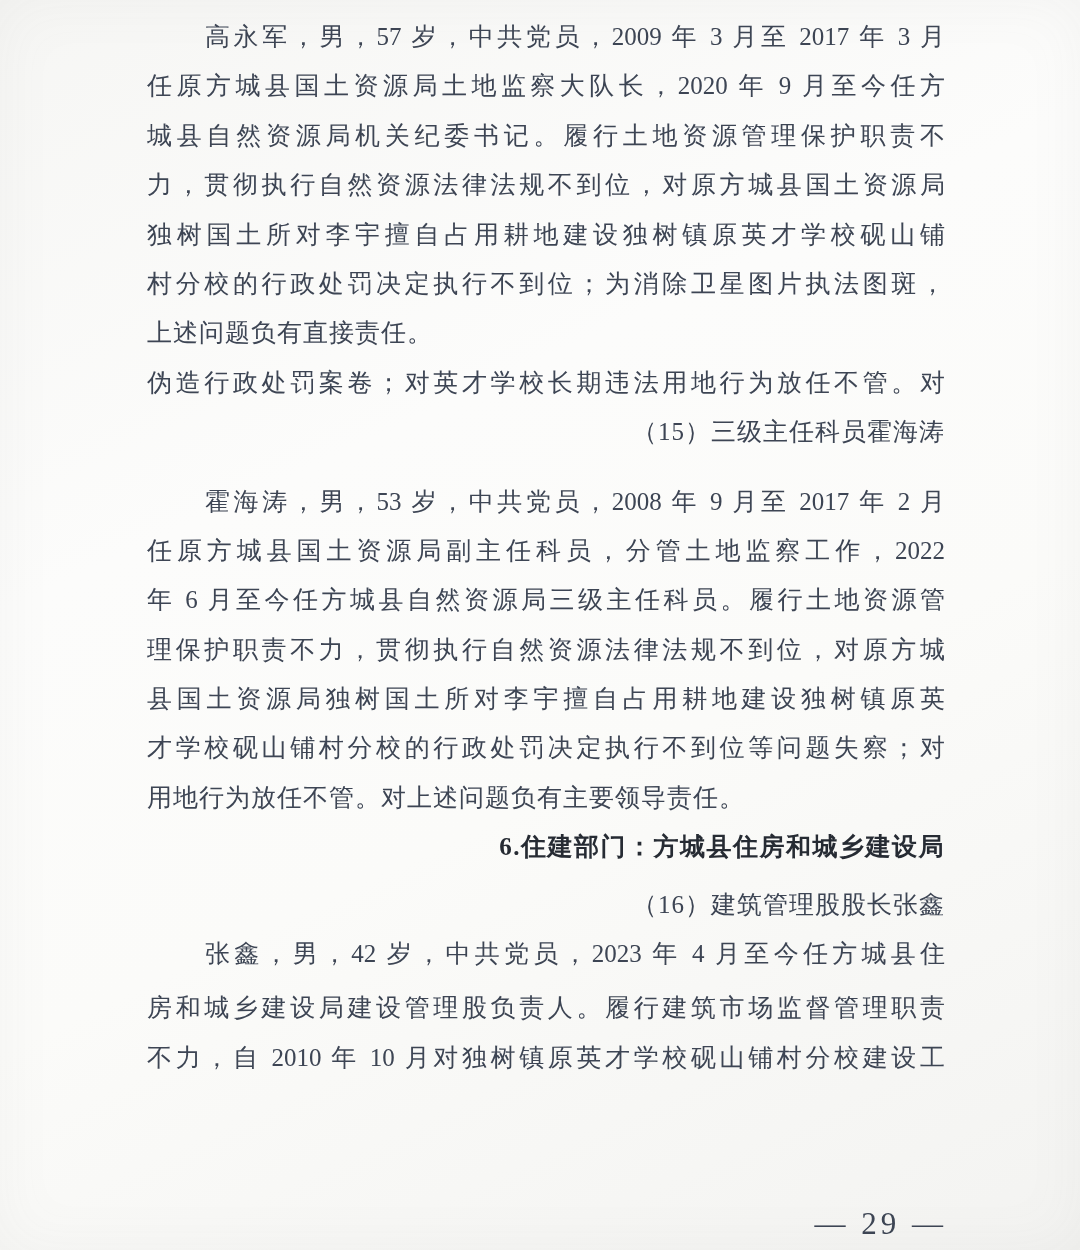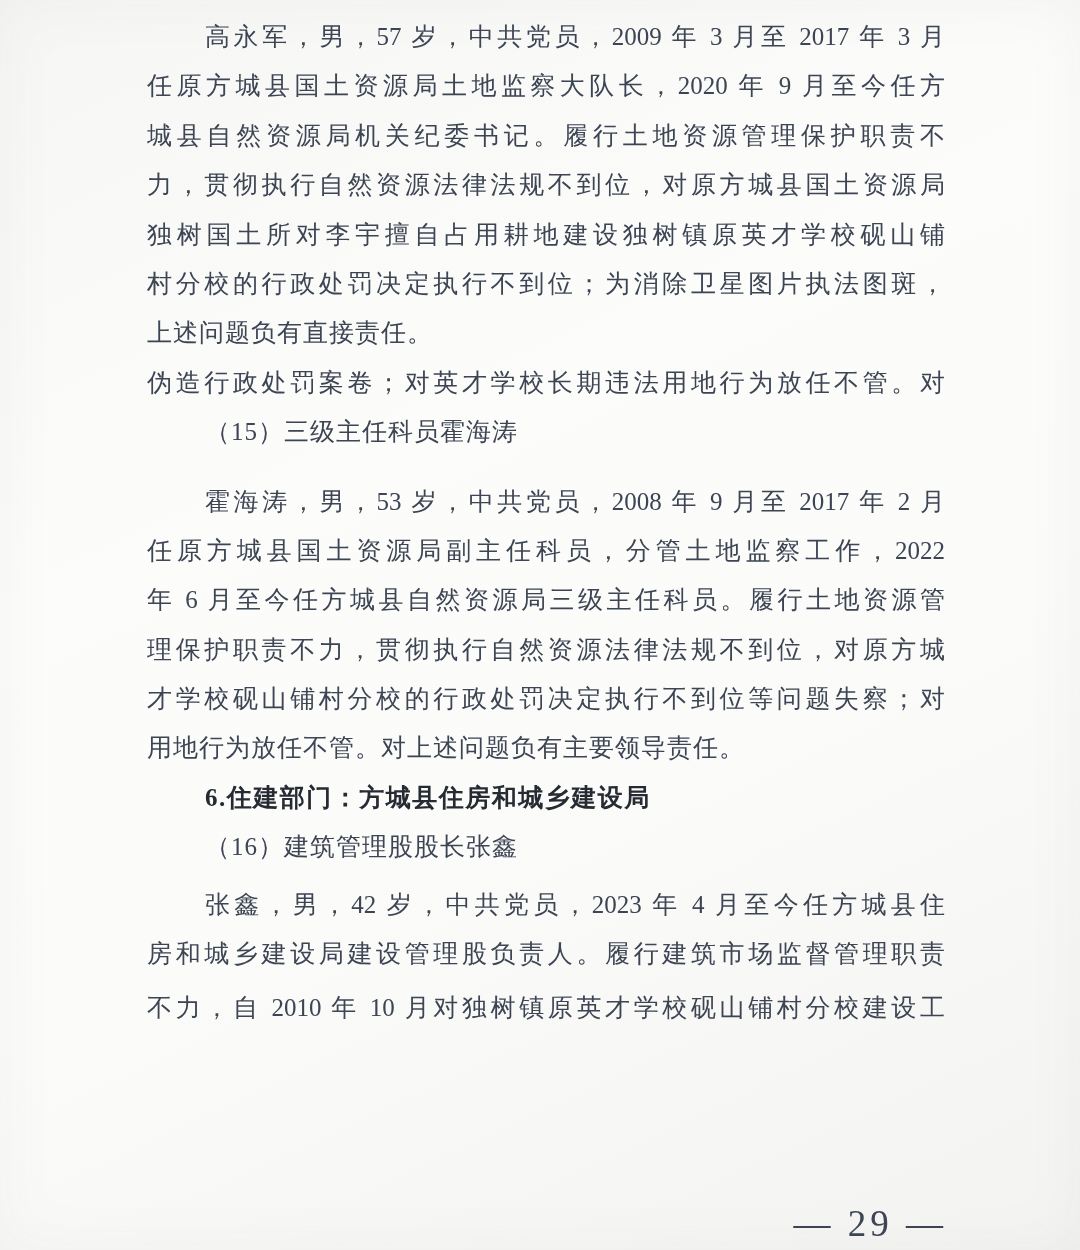--- a/index.html
+++ b/index.html
@@ -38,38 +38,38 @@
     letter-spacing: 1px;
   }
   
   .line.fill {
     white-space: normal;
     text-align: justify;
     text-align-last: justify;
     text-justify: inter-character;
     letter-spacing: 0;
   }
-  .line.indent { padding-left: 58px; }
+  .line.indent { padding-left: 58px; text-align: right; }
   .line.fill.indent { padding-left: 58px; }
   .line.bold {
     font-weight: 700;
     color: var(--heading-color, #262b33);
     letter-spacing: 1.5px;
   }
   
   .doc .line:nth-child(10) { margin-top: 20px; }
   .doc .line:nth-child(18) { margin-top: 8px; }
   .doc .line:nth-child(20) { margin-top: 5px; }
   .footer {
     position: absolute;
     right: 133px;
     bottom: 2px;
     height: 49px;
     line-height: 49px;
-    font-size: 37px;
+    font-size: 31px;
     letter-spacing: 4px;
     color: var(--text-color, #3d4554);
   }
 </style>
 </head>
 <body>
 
 <div class="page">
   <div class="doc" id="doc-body">
       <div class="line fill indent">高永军，男，57 岁，中共党员，2009 年 3 月至 2017 年 3 月</div>
@@ -78,20 +78,21 @@
       <div class="line fill">力，贯彻执行自然资源法律法规不到位，对原方城县国土资源局</div>
       <div class="line fill">独树国土所对李宇擅自占用耕地建设独树镇原英才学校砚山铺</div>
       <div class="line fill">村分校的行政处罚决定执行不到位；为消除卫星图片执法图斑，</div>
       <div class="line">上述问题负有直接责任。</div>
       <div class="line fill">伪造行政处罚案卷；对英才学校长期违法用地行为放任不管。对</div>
       <div class="line indent">（15）三级主任科员霍海涛</div>
       <div class="line fill indent">霍海涛，男，53 岁，中共党员，2008 年 9 月至 2017 年 2 月</div>
       <div class="line fill">任原方城县国土资源局副主任科员，分管土地监察工作，2022</div>
       <div class="line fill">年 6 月至今任方城县自然资源局三级主任科员。履行土地资源管</div>
       <div class="line fill">理保护职责不力，贯彻执行自然资源法律法规不到位，对原方城</div>
+      <div class="line fill">县国土资源局独树国土所对李宇擅自占用耕地建设独树镇原英</div>
       <div class="line fill">才学校砚山铺村分校的行政处罚决定执行不到位等问题失察；对</div>
       <div class="line">用地行为放任不管。对上述问题负有主要领导责任。</div>
       <div class="line indent bold">6.住建部门：方城县住房和城乡建设局</div>
       <div class="line indent">（16）建筑管理股股长张鑫</div>
       <div class="line fill indent">张鑫，男，42 岁，中共党员，2023 年 4 月至今任方城县住</div>
       <div class="line fill">房和城乡建设局建设管理股负责人。履行建筑市场监督管理职责</div>
       <div class="line fill">不力，自 2010 年 10 月对独树镇原英才学校砚山铺村分校建设工</div>
     </div>
   <div class="footer">— 29 —</div>
 </div>

